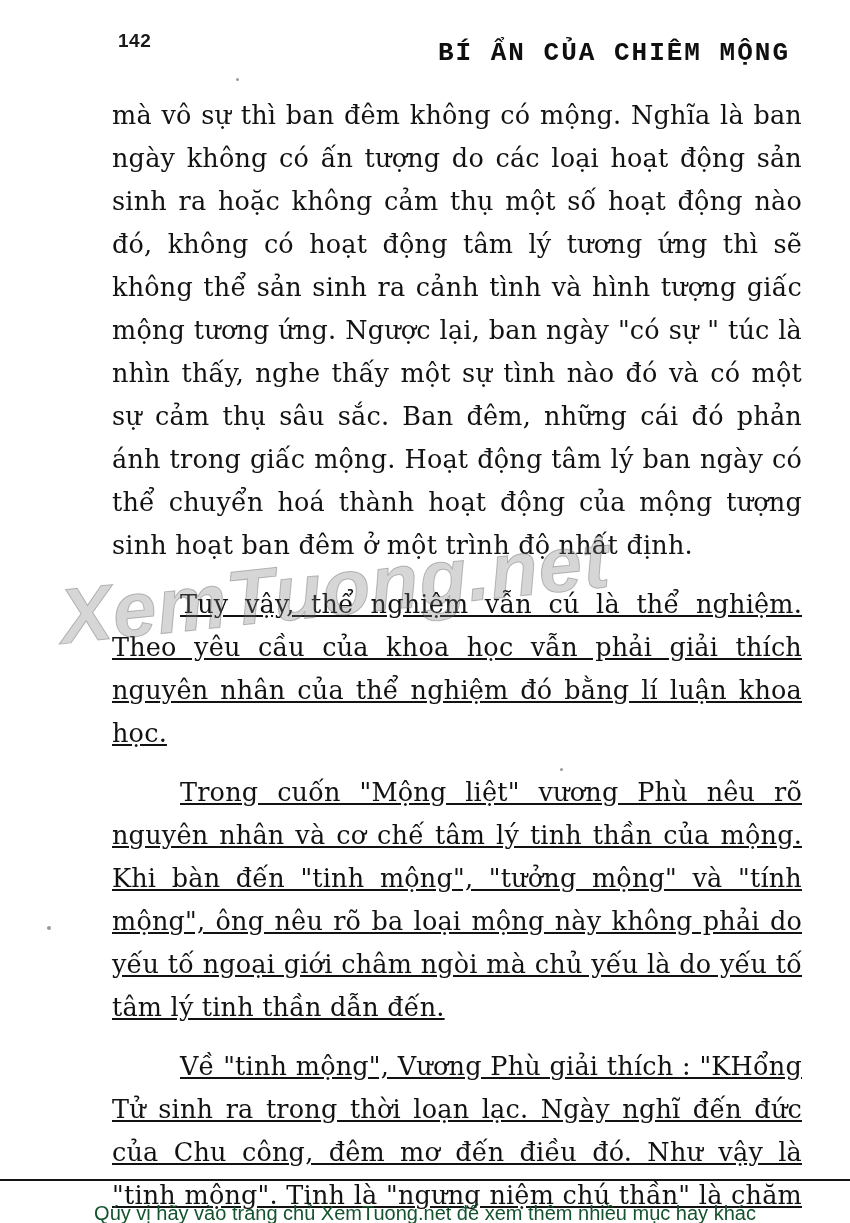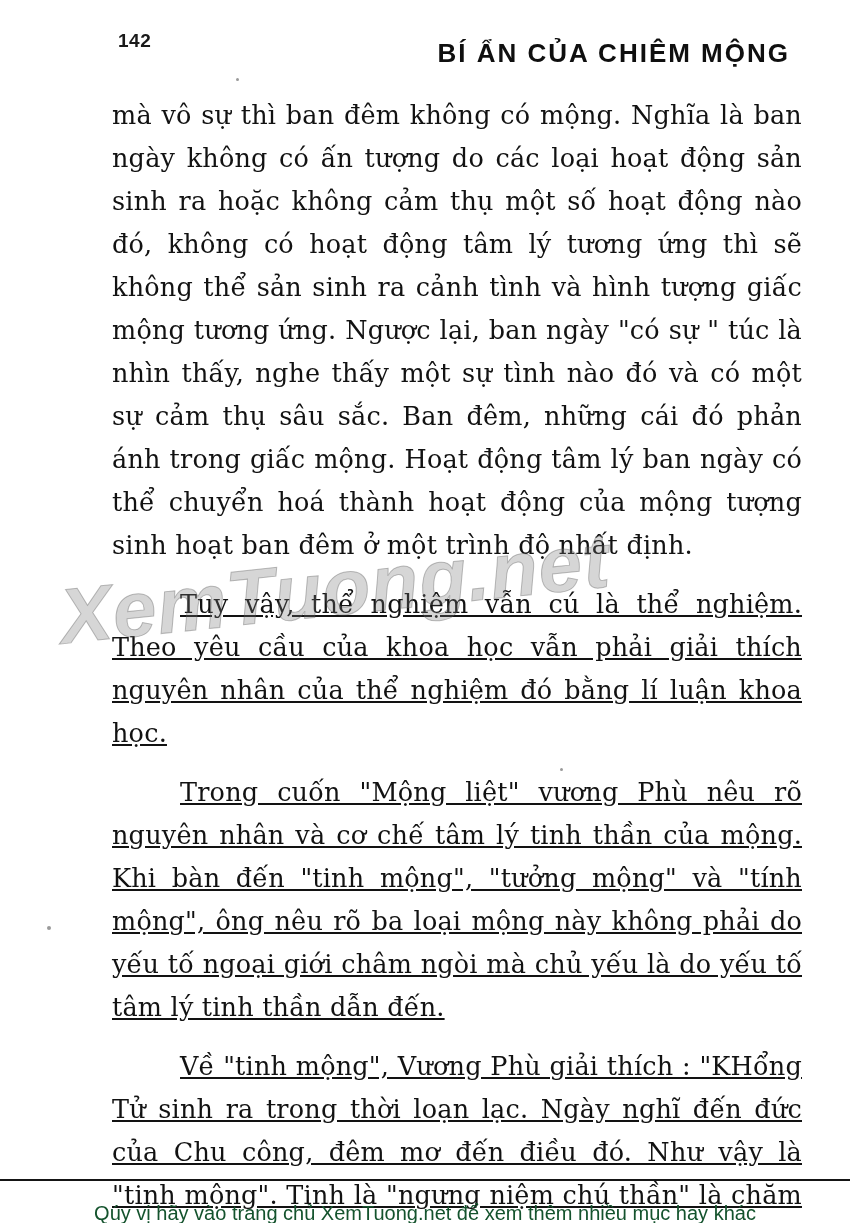--- a/index.html
+++ b/index.html
@@ -29,21 +29,21 @@
     font-family: "Liberation Sans", sans-serif;
     font-weight: bold;
     font-size: 19px;
     letter-spacing: 0.5px;
     color: #1a1a1a;
   }
   .running-head {
     position: absolute;
     top: 22px;
     right: 60px;
-    font-family: Liberation Sans, sans-serif;
+    font-family: Liberation Mono, monospace;
     font-weight: bold;
     font-size: 26px;
     letter-spacing: 2px;
     color: #0f0f0f;
     white-space: nowrap;
   }
   .body-text {
     position: absolute;
     top: 78px;
     left: 112px;

